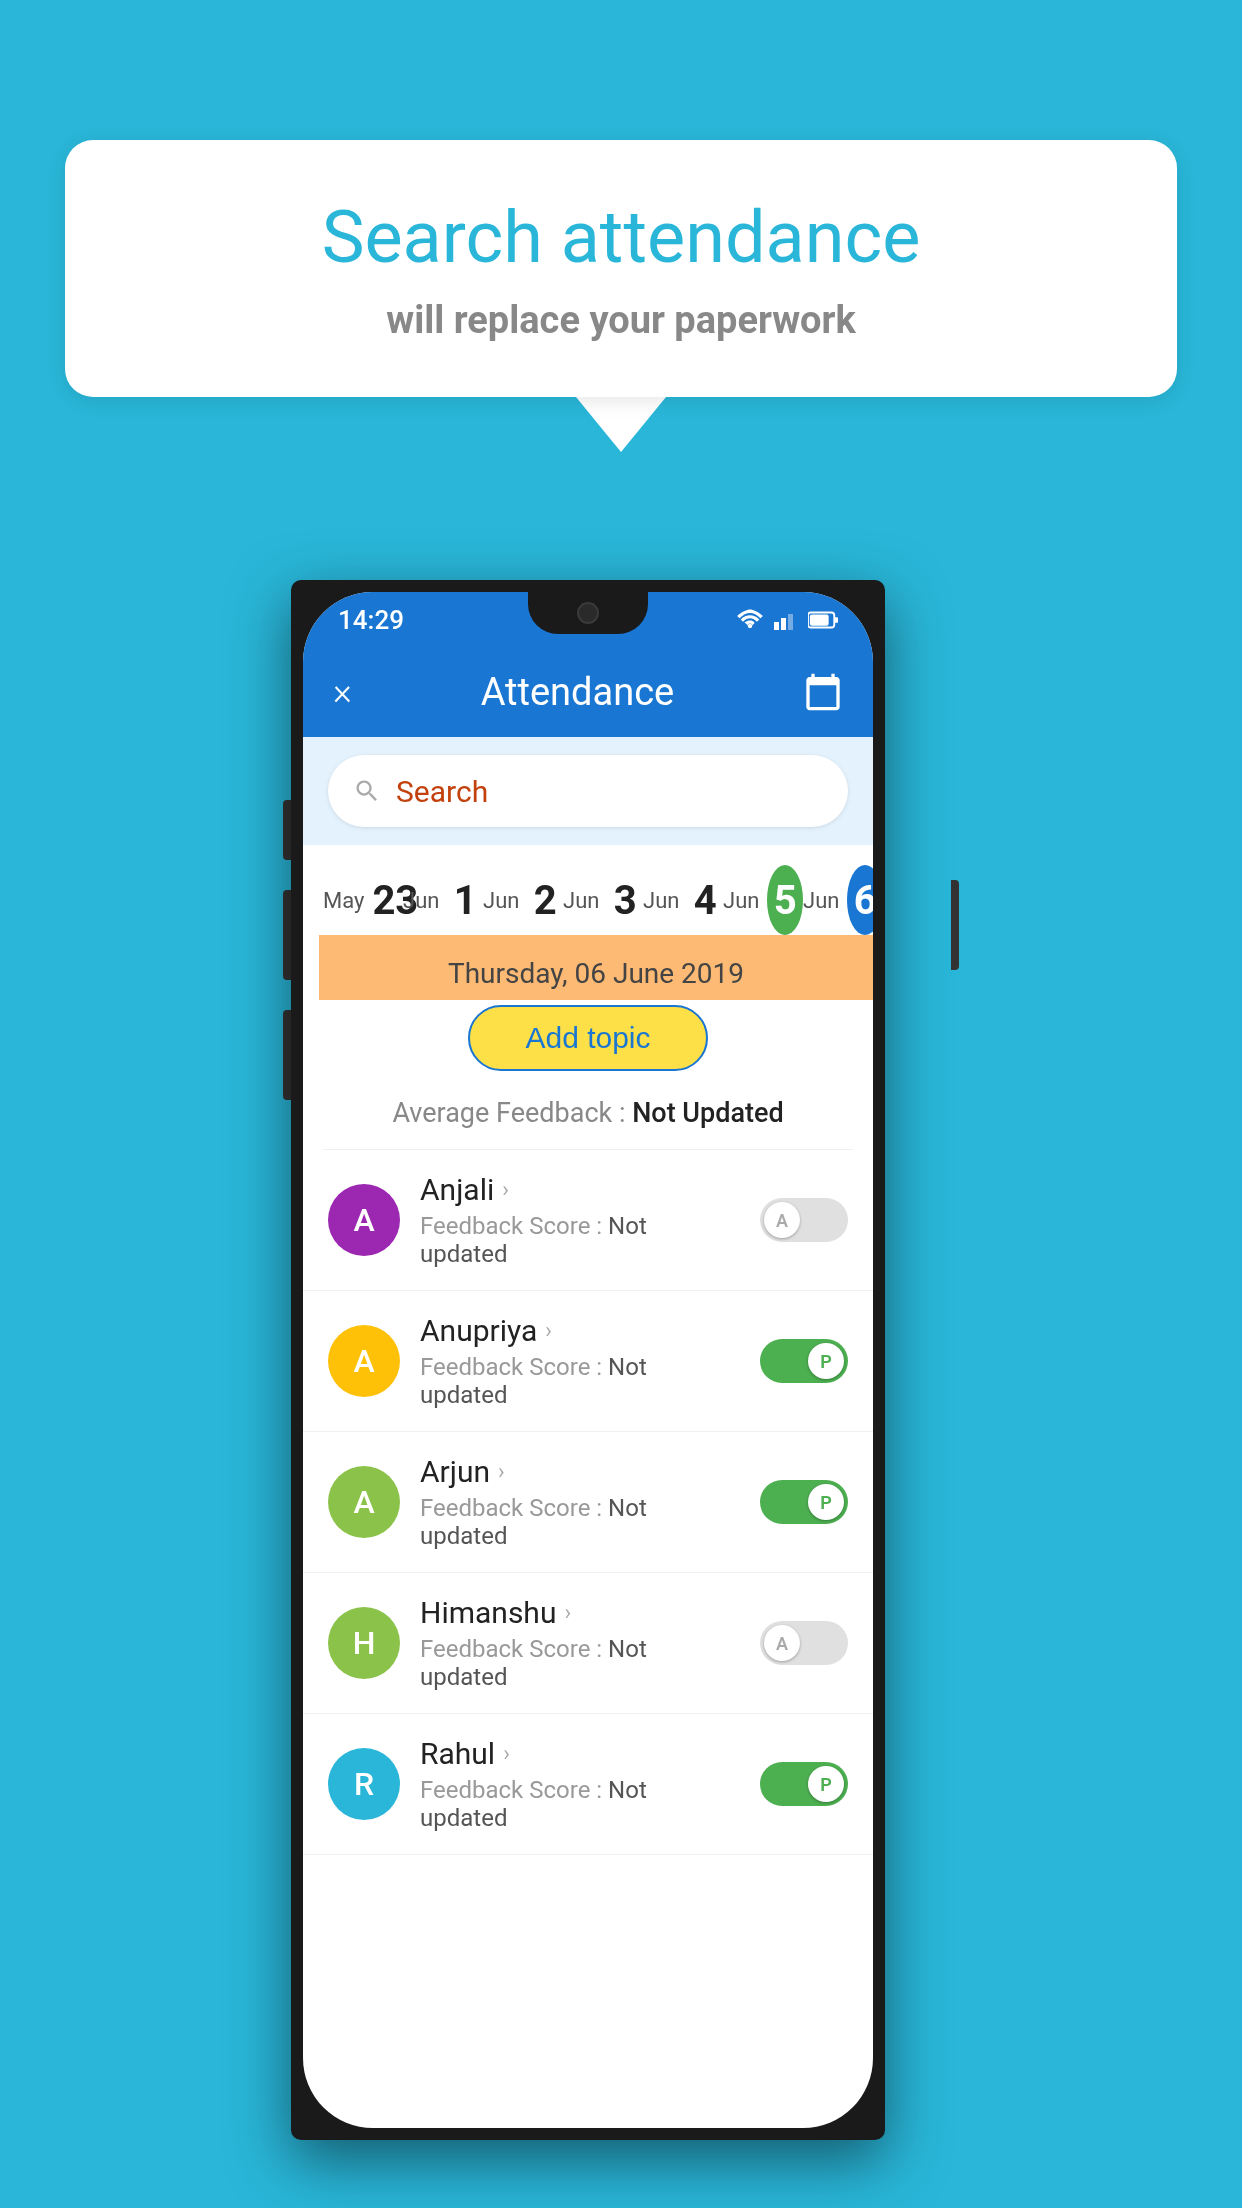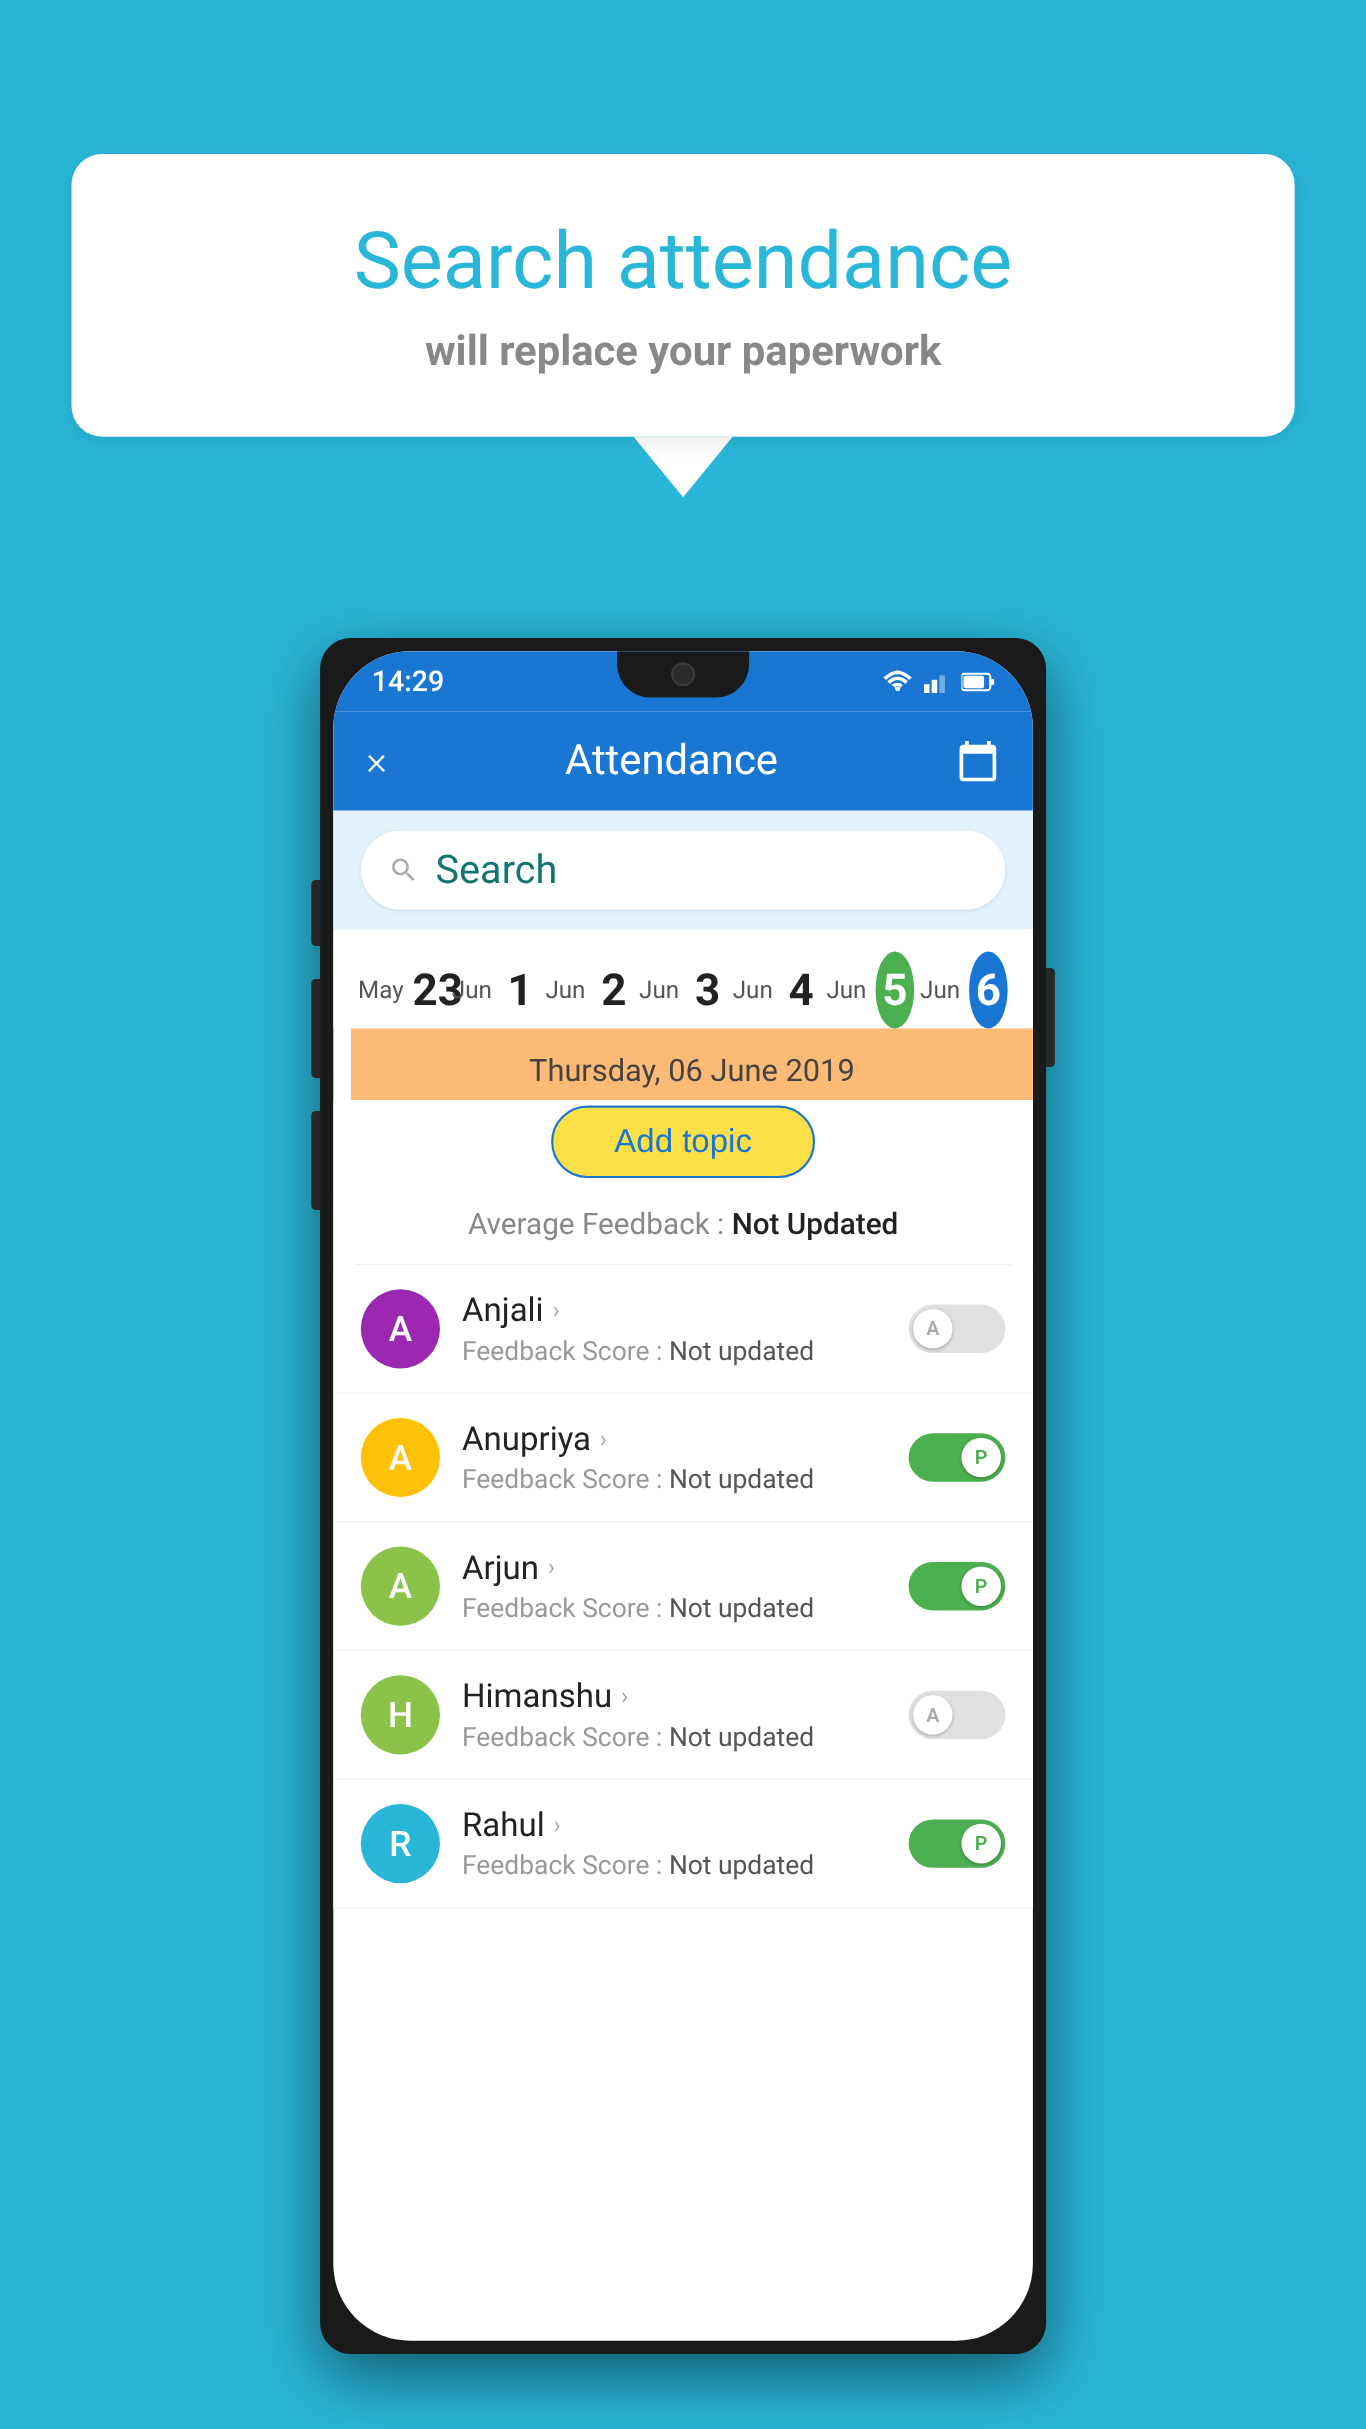--- a/index.html
+++ b/index.html
@@ -50,24 +50,24 @@
     
     .phone-container {
       position: absolute;
       top: 580px;
       left: 50%;
       transform: translateX(-50%);
       width: 660px;
       height: 1560px;
     }
     .phone-outer {
-      width: 660px;
+      width: 594px;
       height: 1560px;
       background: #1a1a1a;
-      border-radius: 28px;
+      border-radius: 10px;
       position: relative;
       box-shadow: 0 20px 60px rgba(0,0,0,0.5);
       overflow: hidden;
     }
     
     .phone-btn-right {
       position: absolute;
       right: -8px;
       top: 300px;
       width: 8px;
@@ -195,22 +195,22 @@
       display: flex;
       align-items: center;
       padding: 0 25px;
       gap: 15px;
       box-shadow: 0 1px 4px rgba(0,0,0,0.1);
     }
     .search-icon-svg {
       flex-shrink: 0;
     }
     .search-text {
-      color: #0f766e;
-      font-size: 36px;
+      color: #c2410c;
+      font-size: 30px;
     }
 
     
     .calendar-row {
       background: white;
       display: flex;
       align-items: center;
       justify-content: space-around;
       padding: 20px 20px 0;
     }

